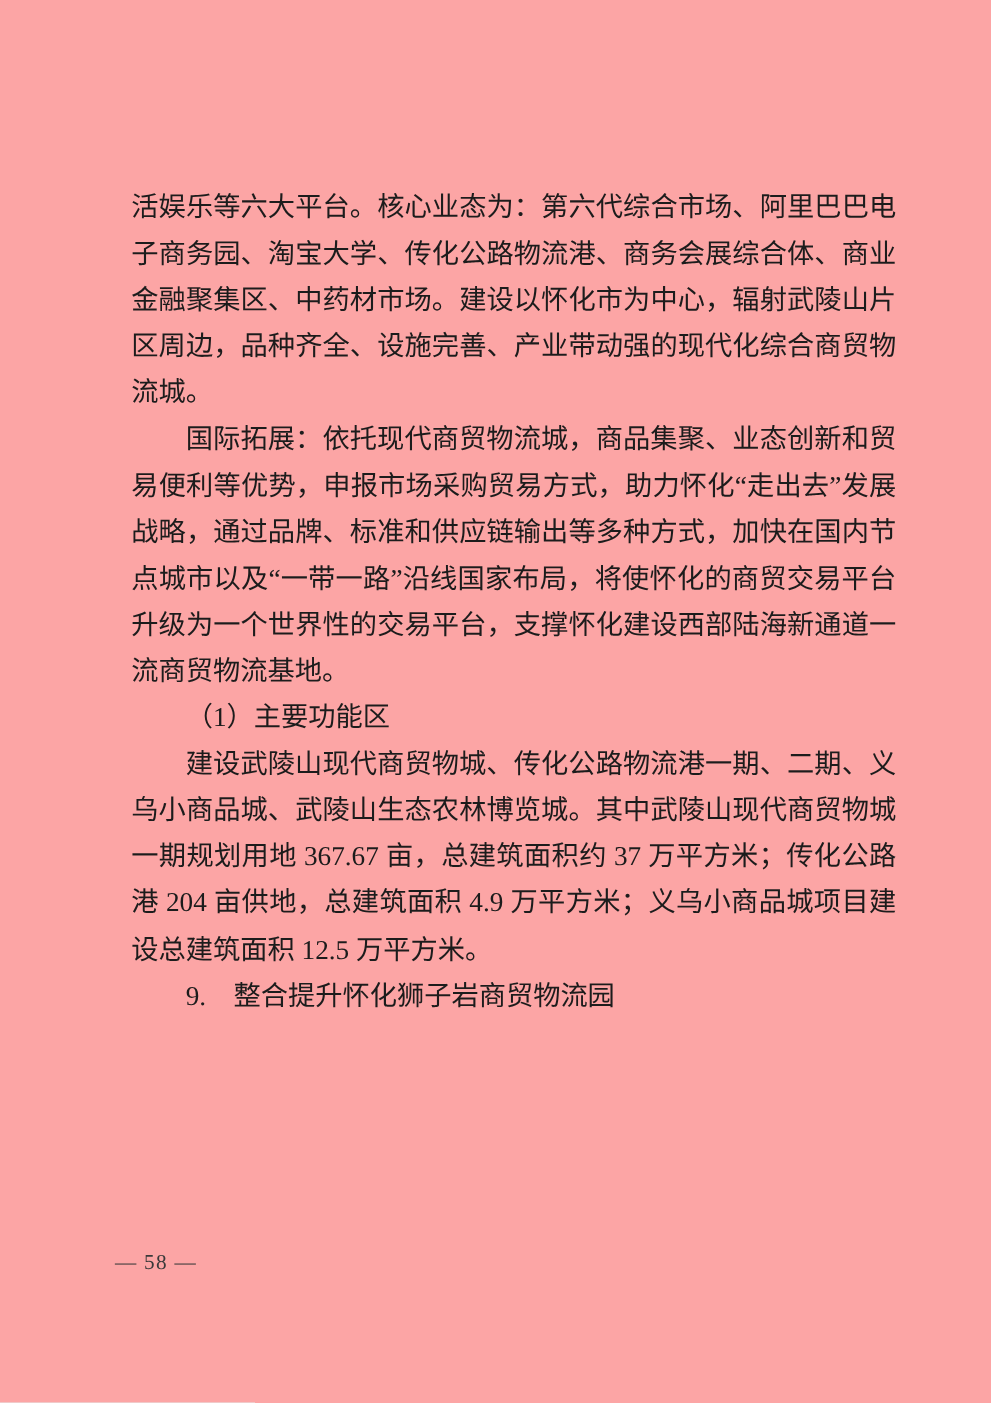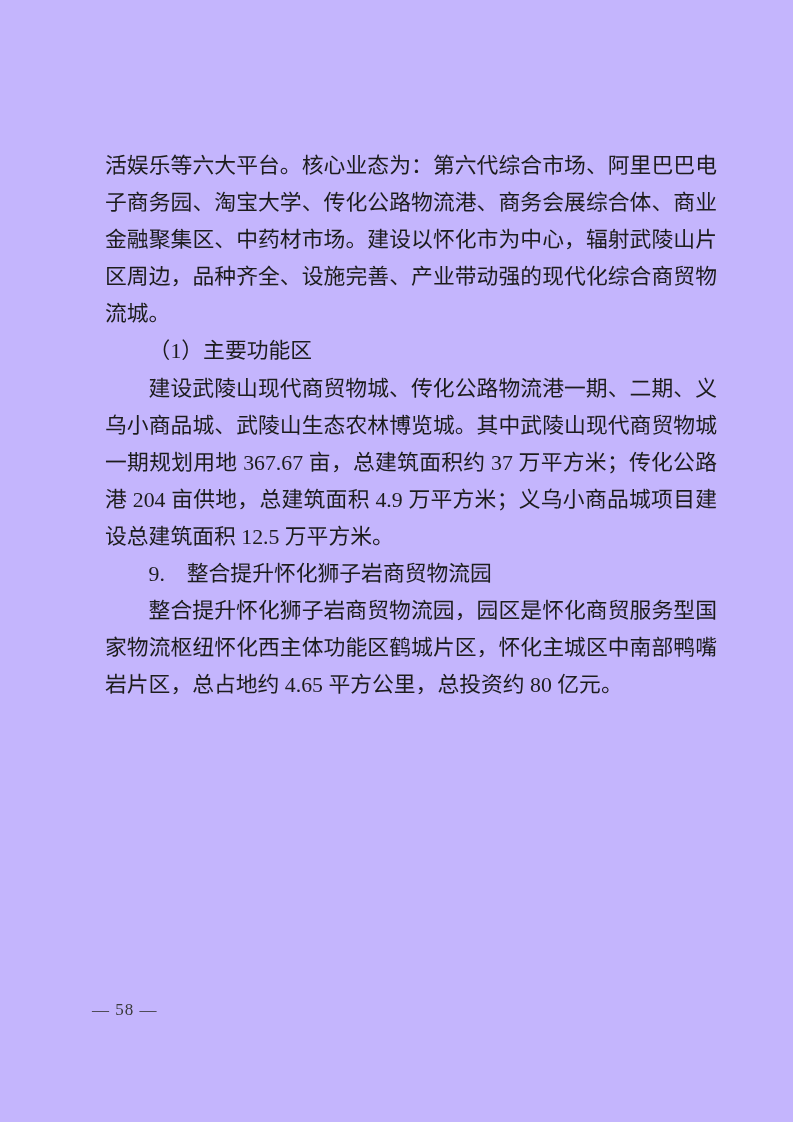--- a/index.html
+++ b/index.html
@@ -5,21 +5,21 @@
   html, body {
     margin: 0;
     padding: 0;
     background: #e8e8e8;
   }
   .page {
     position: relative;
     width: 793px;
     height: 1122px;
     margin: 0 auto;
-    background: #c4b5fd;
+    background: #fca5a5;
     overflow: hidden;
     font-family: "Liberation Serif", "DejaVu Serif", serif;
     color: #1c1c1c;
   }
   .content {
     position: absolute;
     left: 105px;
     top: 148px;
     width: 612px;
     font-size: 21.8px;
@@ -45,21 +45,21 @@
     letter-spacing: 1px;
   }
 </style>
 </head>
 <body>
 
 <div class="page">
 
   <div class="content">
     <p class="para">活娱乐等六大平台。核心业态为：第六代综合市场、阿里巴巴电子商务园、淘宝大学、传化公路物流港、商务会展综合体、商业金融聚集区、中药材市场。建设以怀化市为中心，辐射武陵山片区周边，品种齐全、设施完善、产业带动强的现代化综合商贸物流城。</p>
+    <p class="para indent">国际拓展：依托现代商贸物流城，商品集聚、业态创新和贸易便利等优势，申报市场采购贸易方式，助力怀化“走出去”发展战略，通过品牌、标准和供应链输出等多种方式，加快在国内节点城市以及“一带一路”沿线国家布局，将使怀化的商贸交易平台升级为一个世界性的交易平台，支撑怀化建设西部陆海新通道一流商贸物流基地。</p>
     <p class="para indent">（1）主要功能区</p>
     <p class="para indent">建设武陵山现代商贸物城、传化公路物流港一期、二期、义乌小商品城、武陵山生态农林博览城。其中武陵山现代商贸物城一期规划用地 367.67 亩，总建筑面积约 37 万平方米；传化公路港 204 亩供地，总建筑面积 4.9 万平方米；义乌小商品城项目建设总建筑面积 12.5 万平方米。</p>
     <p class="para indent">9.　整合提升怀化狮子岩商贸物流园</p>
-    <p class="para indent">整合提升怀化狮子岩商贸物流园，园区是怀化商贸服务型国家物流枢纽怀化西主体功能区鹤城片区，怀化主城区中南部鸭嘴岩片区，总占地约 4.65 平方公里，总投资约 80 亿元。</p>
   </div>
 
   <div class="footer">— 58 —</div>
 
 </div>
 
 </body></html>

